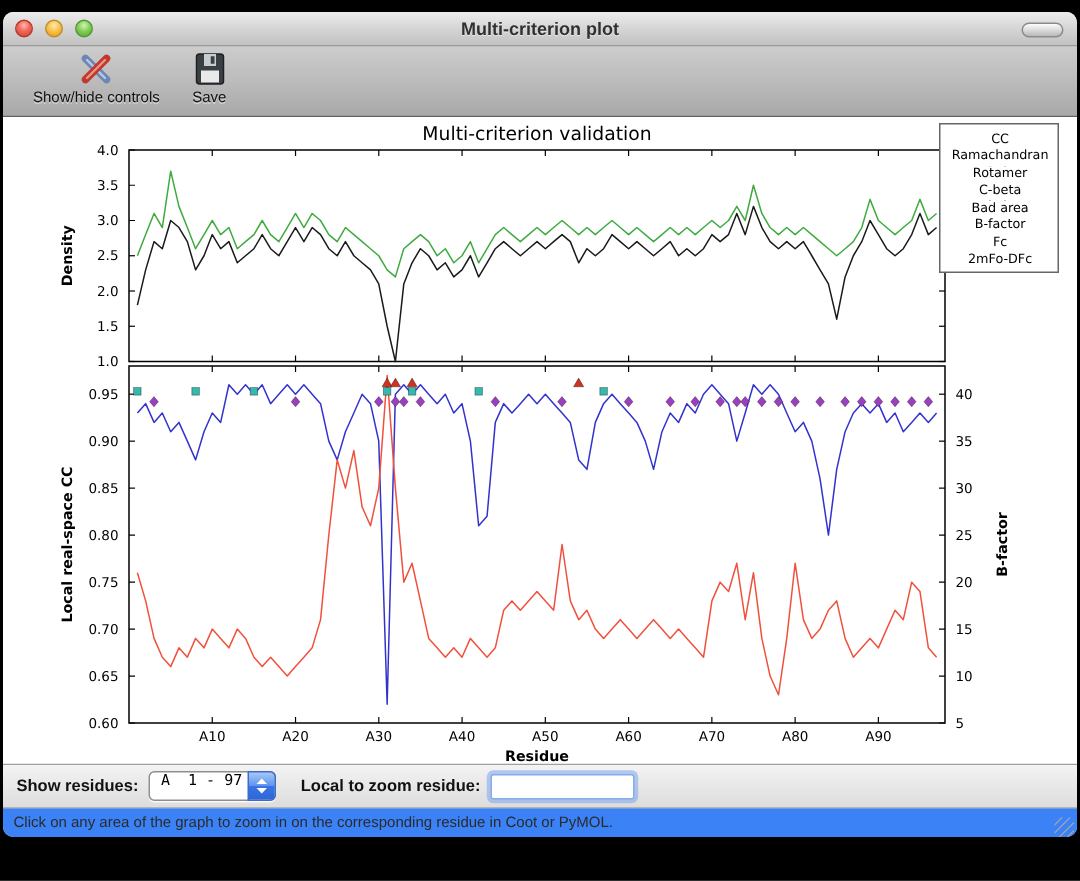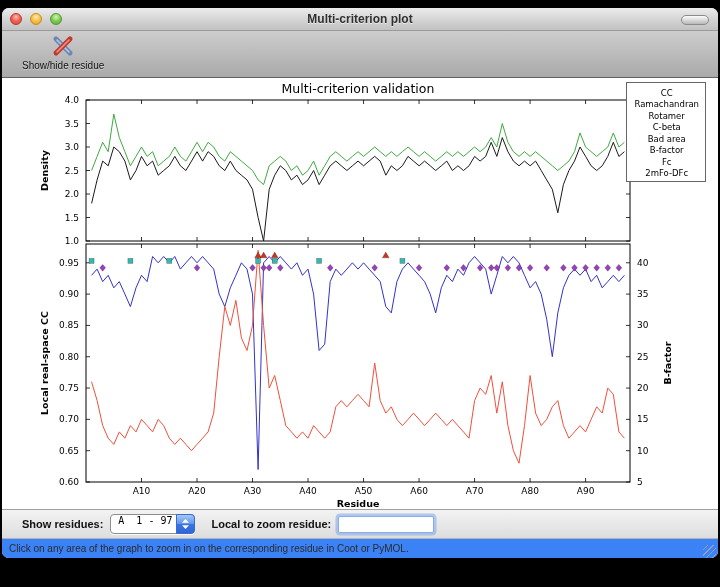--- a/index.html
+++ b/index.html
@@ -26,21 +26,21 @@
   .toolbtn span{font-size:10px;color:#111;margin-top:1px;text-shadow:0 1px 0 rgba(255,255,255,.4);}
   
   .figure{position:relative;height:431px;background:#fff;}
   .figure svg.fig{display:block;}
   .legend{position:absolute;top:4px;right:12px;background:#fff;border:1px solid #666;
           padding:3px 6px 3px 4px;font-family:"DejaVu Sans",sans-serif;font-size:8.5px;color:#000;}
   .lg-row{display:flex;align-items:center;height:11.5px;white-space:nowrap;flex-direction:column;}
   .lg-row span{margin-left:3px;}
   
   .controls{height:29px;background:linear-gradient(#f3f3f3,#dddddd);border-top:1px solid #9f9f9f;
-            display:flex;align-items:center;padding:0 20px;box-sizing:border-box;}
+            display:flex;align-items:center;padding:0 9px;box-sizing:border-box;}
   .ctl-label{font-size:11px;font-weight:bold;color:#111;}
   .popup{display:inline-flex;align-items:flex-start;height:18px;background:#fff;border:1px solid #8e8e8e;
          border-radius:4px;position:relative;margin-left:7px;padding-right:18px;box-shadow:0 1px 0 rgba(255,255,255,.8);}
   .popup-text{font-family:"DejaVu Sans Mono",monospace;font-size:10px;color:#000;padding:0 4px 0 7px;white-space:pre;}
   .popup-cap{position:absolute;right:-1px;top:-1px;width:17px;height:18px;border-radius:0 4px 4px 0;
              background:linear-gradient(#a6c8f9 0%,#5d92ee 50%,#3a74e4 50%,#2f66d8 100%);
              border:1px solid #3a6cc8;display:flex;align-items:center;justify-content:center;}
   .zoom-label{margin-left:16px;}
   .zoom-input{margin-left:7px;width:88px;height:15px;border:1px solid #85aee8;border-radius:2px;
               box-shadow:0 0 0 2.5px rgba(125,165,235,.55);font-size:11px;padding:0 3px;background:#fff;}
@@ -67,21 +67,30 @@
     </div>
 
     <div class="toolbar">
       <div class="toolbtn">
         <svg width="26" height="26" viewBox="0 0 26 26">
           <line x1="6" y1="6" x2="20" y2="20" stroke="#6d87b5" stroke-width="5" stroke-linecap="round"></line>
           <line x1="7" y1="7" x2="19" y2="19" stroke="#b9c9e2" stroke-width="1.6" stroke-linecap="round"></line>
           <line x1="20" y1="6" x2="6" y2="20" stroke="#c0392b" stroke-width="5" stroke-linecap="round"></line>
           <line x1="19" y1="7" x2="7" y2="19" stroke="#e8958a" stroke-width="1.6" stroke-linecap="round"></line>
         </svg>
-        <span>Show/hide residue</span>
+        <span>Show/hide controls</span>
+      </div>
+      <div class="toolbtn">
+        <svg width="26" height="26" viewBox="0 0 26 26">
+          <rect x="4" y="3" width="18" height="20" rx="2" fill="#3a3f44" stroke="#1d2124"></rect>
+          <rect x="9" y="3" width="8" height="8" fill="#c7ccd1"></rect>
+          <rect x="13.5" y="4.5" width="2.5" height="5" fill="#3a3f44"></rect>
+          <rect x="7" y="14" width="12" height="8" fill="#e9e9e9"></rect>
+        </svg>
+        <span>Save</span>
       </div>
     </div>
 
     <div class="figure">
       <svg id="figure-svg" class="fig" width="716" height="431">
           <text x="356" y="15" fill="#000" font-size="12.5" font-family="DejaVu Sans, sans-serif" text-anchor="middle">Multi-criterion validation</text>
           <g>
             <rect x="84" y="22" width="544" height="141" fill="none" stroke="#000" stroke-width="1"></rect>
             <line x1="84" y1="163" x2="88" y2="163" stroke="#000" stroke-width="0.8"></line>
             <line x1="624" y1="163" x2="628" y2="163" stroke="#000" stroke-width="0.8"></line>

